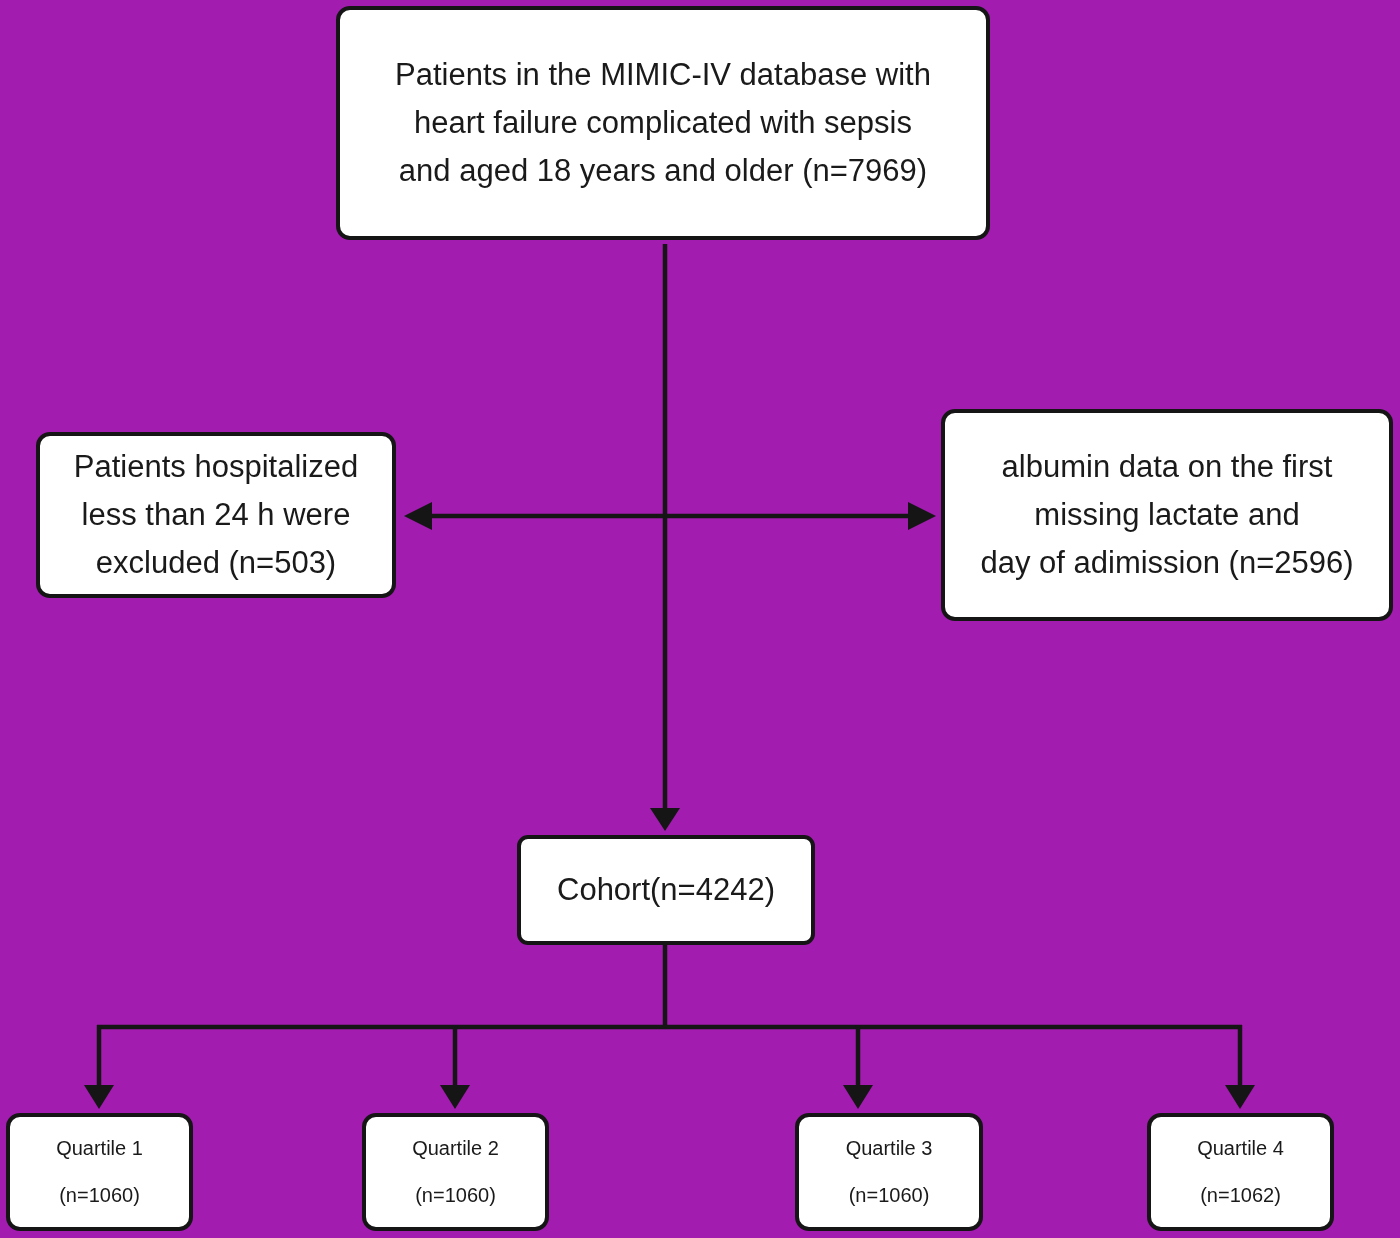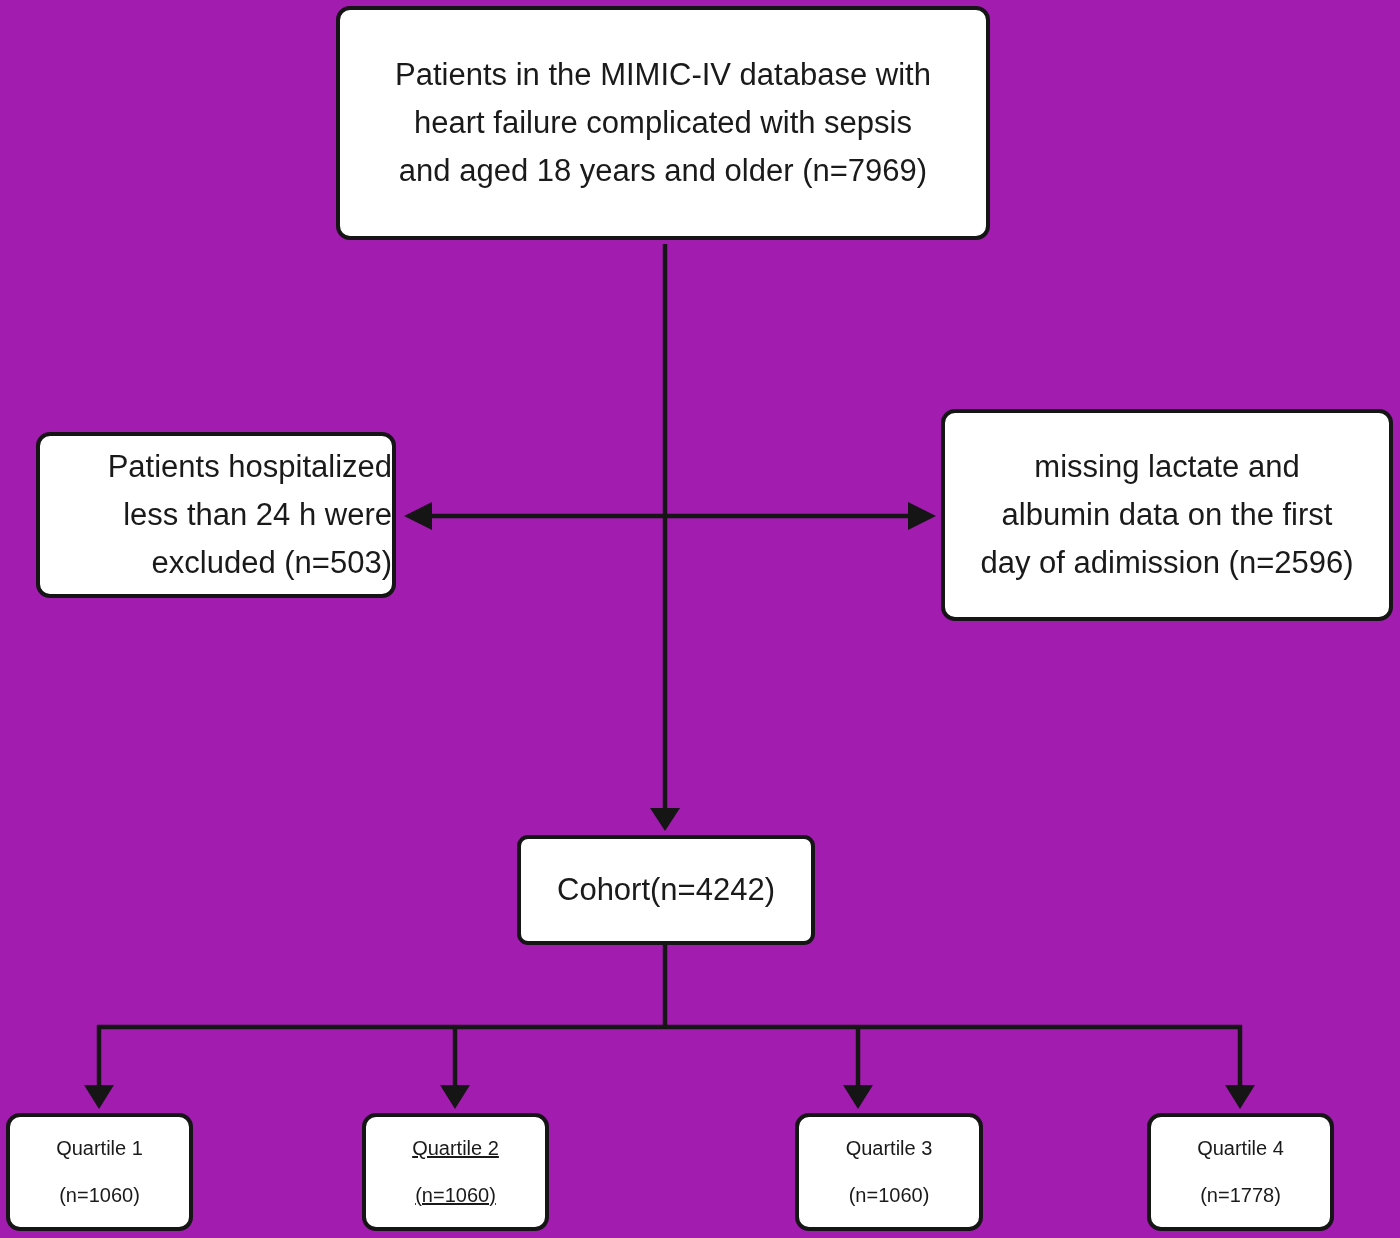--- a/index.html
+++ b/index.html
@@ -37,27 +37,27 @@
     align-items: center;
     text-align: center;
   }
   .node .line {
     font-size: 31px;
     line-height: 48px;
     white-space: nowrap;
     color: #1a1a1a;
   }
   .node-source        { left: 336px;  top: 6px;    width: 654px; height: 234px; }
-  .node-excluded-left { left: 36px;   top: 432px;  width: 360px; height: 166px; align-items: flex-end; }
+  .node-excluded-left { left: 36px;   top: 432px;  width: 360px; height: 166px; }
   .node-excluded-right{ left: 941px;  top: 409px;  width: 452px; height: 212px; }
   .node-cohort        { left: 517px;  top: 835px;  width: 298px; height: 110px; border-radius: 11px; }
   .node-quartile      { top: 1113px;  width: 187px; height: 118px; }
   .node-quartile .line { font-size: 20px; line-height: 47px; }
   .node-q1 { left: 6px; }
-  .node-q2 { left: 362px; text-decoration: underline; }
+  .node-q2 { left: 362px; }
   .node-q3 { left: 764px; width: 188px; margin-left: 31px; }
   .node-q4 { left: 1147px; justify-content: center; }
 </style>
 </head>
 <body>
 
 <div class="stage">
 
   <svg class="connectors" viewBox="0 0 1400 1238" xmlns="http://www.w3.org/2000/svg">
 
@@ -88,22 +88,22 @@
     <div class="line">and aged 18 years and older (n=7969)</div>
   </div>
 
   <div class="node node-excluded-left">
     <div class="line">Patients hospitalized</div>
     <div class="line">less than 24 h were</div>
     <div class="line">excluded (n=503)</div>
   </div>
 
   <div class="node node-excluded-right">
+    <div class="line">albumin data on the first</div>
     <div class="line">missing lactate and</div>
-    <div class="line">albumin data on the first</div>
     <div class="line">day of adimission (n=2596)</div>
   </div>
 
   <div class="node node-cohort">
     <div class="line">Cohort(n=4242)</div>
   </div>
 
   <div class="node node-quartile node-q1">
     <div class="line">Quartile 1</div>
     <div class="line">(n=1060)</div>
@@ -114,16 +114,16 @@
     <div class="line">(n=1060)</div>
   </div>
 
   <div class="node node-quartile node-q3">
     <div class="line">Quartile 3</div>
     <div class="line">(n=1060)</div>
   </div>
 
   <div class="node node-quartile node-q4">
     <div class="line">Quartile 4</div>
-    <div class="line">(n=1778)</div>
+    <div class="line">(n=1062)</div>
   </div>
 
 </div>
 
 </body></html>

